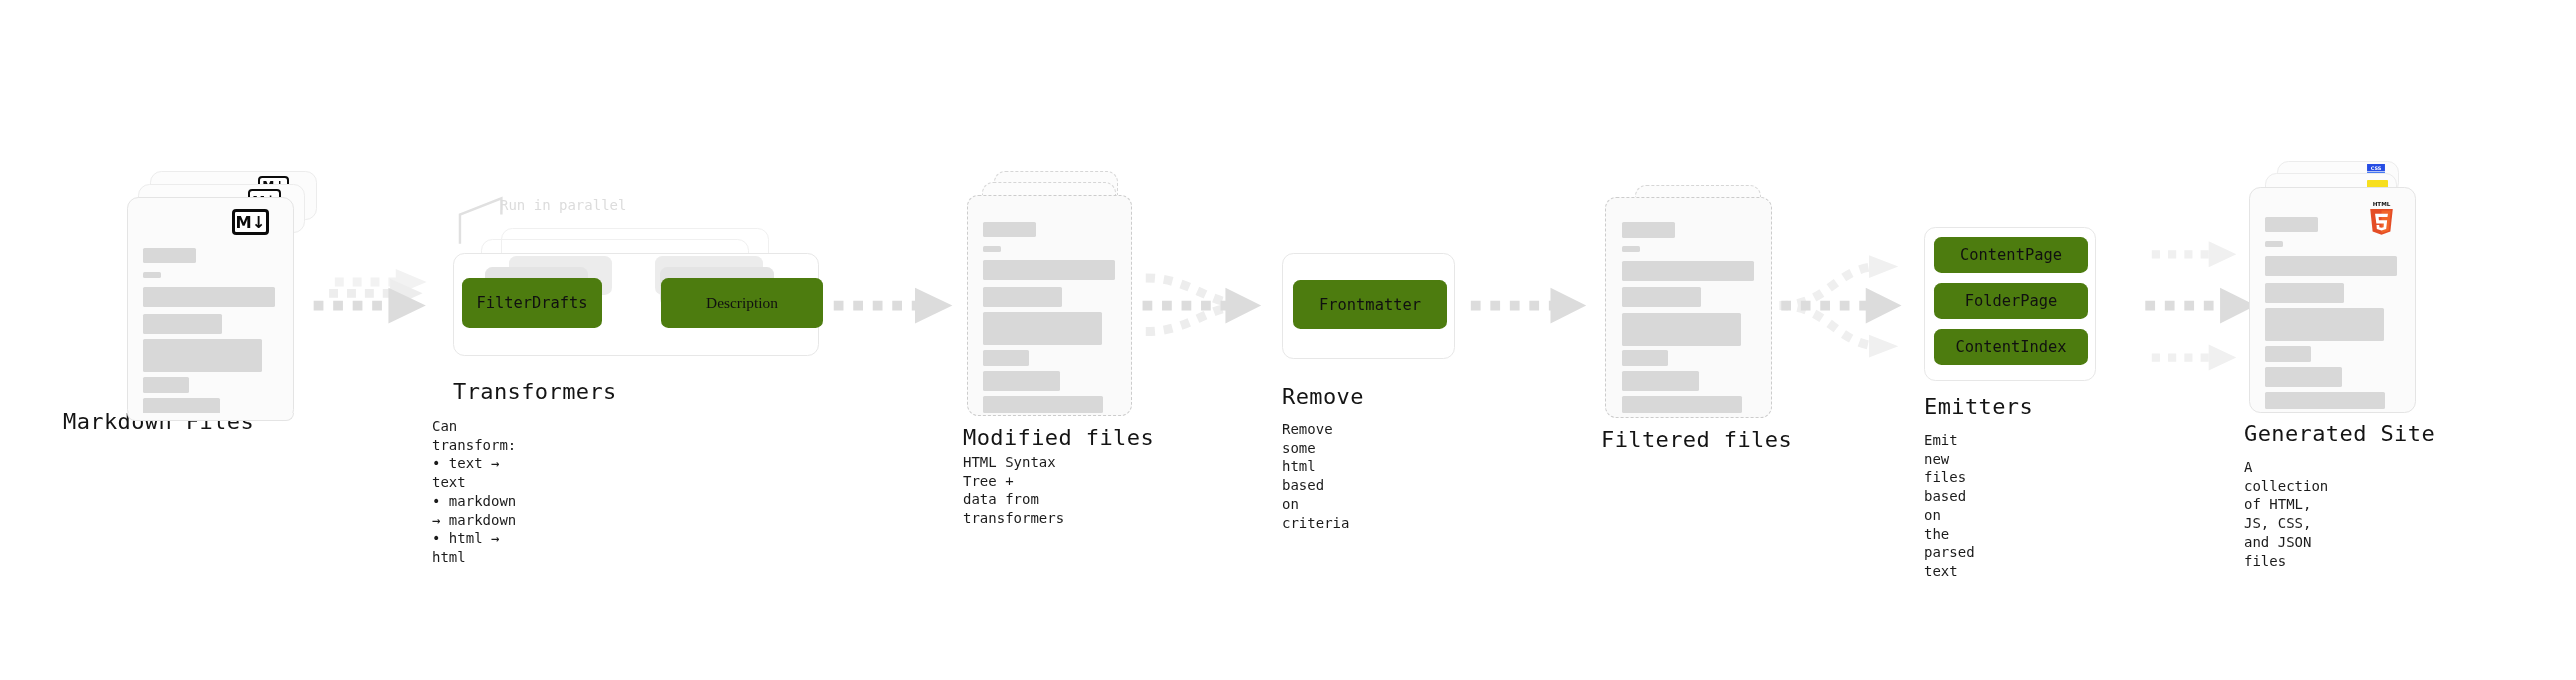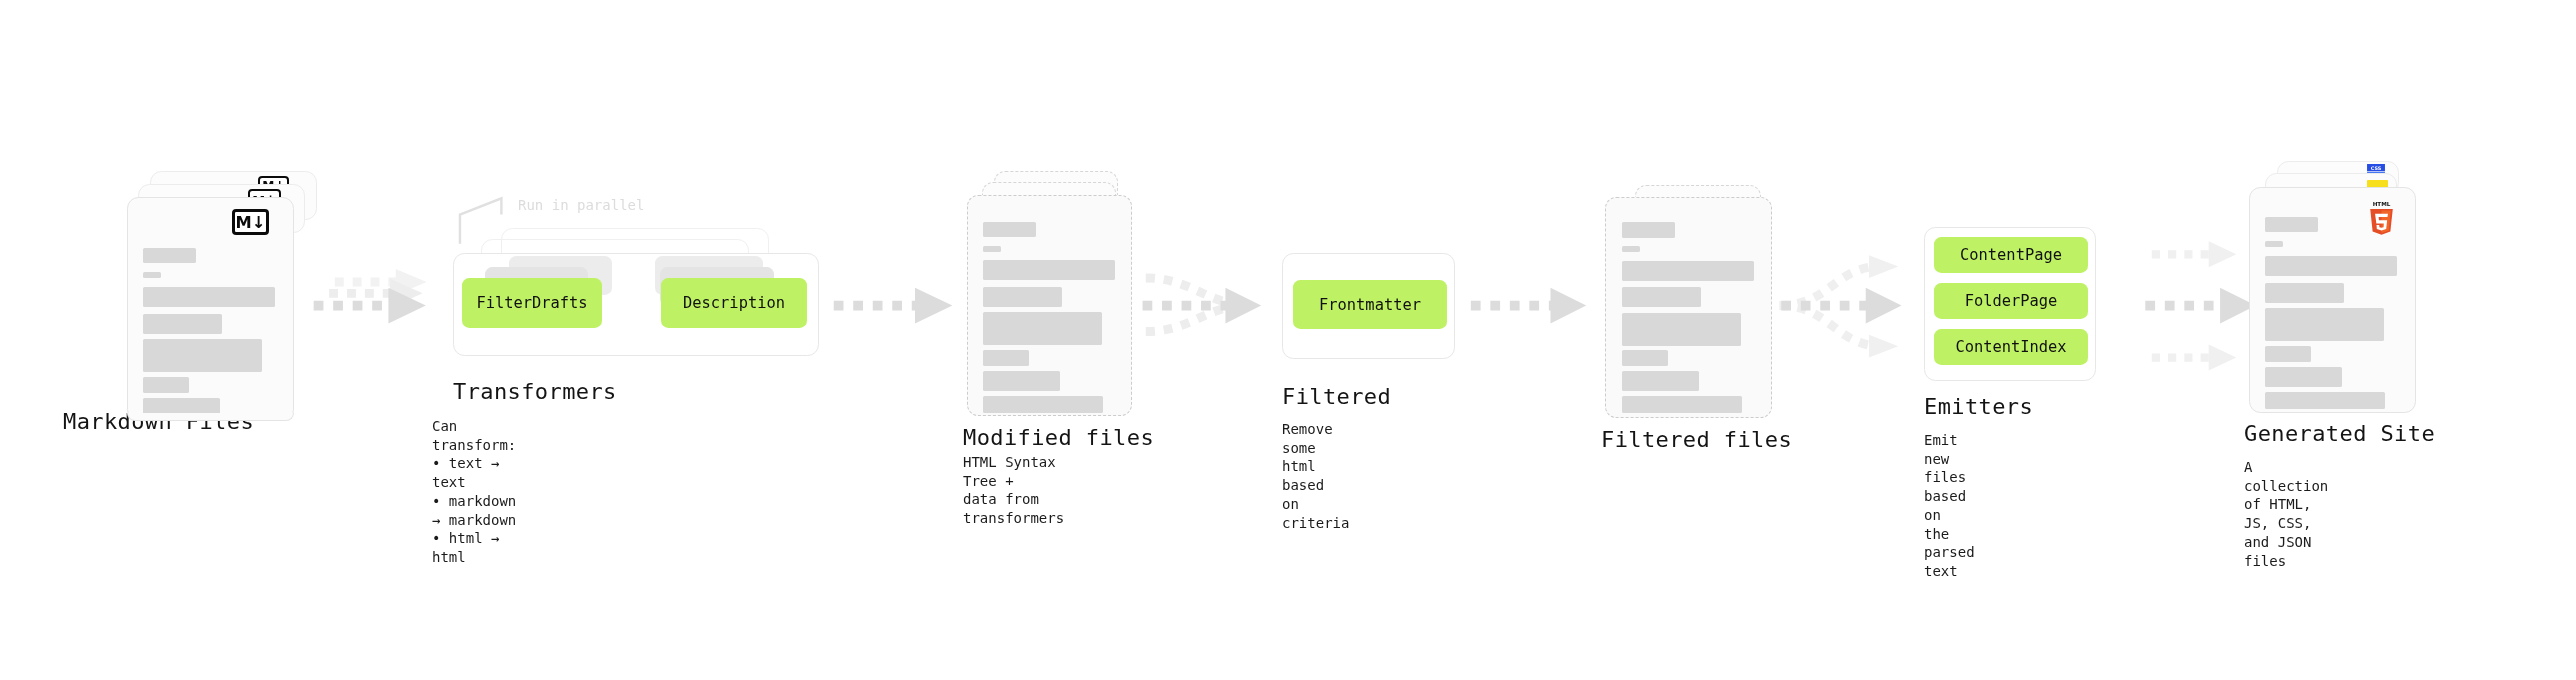--- a/index.html
+++ b/index.html
@@ -45,21 +45,21 @@
     position:absolute;
     font-size:14px;
     line-height:18.7px;
     color:#1b1b1b;
     white-space:pre-line;
   }
 
   
   .pill{
     position:absolute;
-    background:#bef264;
+    background:#4d7c0f;
     border-radius:7.3px;
     display:flex;
     align-items:center;
     justify-content:center;
     font-size:15.4px;
     color:#101010;
     box-sizing:border-box;
     white-space:nowrap;
   }
   .pill.ghost{background:#ececec;color:transparent;}
@@ -192,34 +192,34 @@
   <div class="skel" style="left:141px;top:421px;width:0;height:0;"></div>
 
   <div class="stage-title" style="left:63px;top:409px;">Markdown Files</div>
 </div>
 
 <div class="card" style="left:127px;top:413px;width:167px;height:8.1px;border-top:none;border-radius:0 0 11.4px 11.4px;">
 </div>
 
 <div class="stage">
 
-  <div class="parallel-note" style="left:518px;top:197px;">Run in parallel</div>
+  <div class="parallel-note" style="left:500px;top:197px;">Run in parallel</div>
 
   <div class="groupbox ghost" style="left:501px;top:228px;width:268px;height:104px;"></div>
   <div class="groupbox ghost" style="left:481px;top:239px;width:268px;height:104px;"></div>
   <div class="groupbox" style="left:453px;top:253px;width:366px;height:103px;"></div>
 
   <div class="pill ghost" style="left:509px;top:256px;width:103px;height:39px;"></div>
   <div class="pill ghost" style="left:655px;top:256px;width:108px;height:39px;"></div>
 
   <div class="pill ghost2" style="left:485px;top:267px;width:103px;height:39px;"></div>
   <div class="pill ghost2" style="left:660px;top:267px;width:114px;height:39px;"></div>
 
   <div class="pill" style="left:462px;top:278px;width:140px;height:50px;">FilterDrafts</div>
-  <div class="pill" style="left:661px;top:278px;width:146px;height:50px;">Description</div>
+  <div class="pill" style="left:661px;top:278px;width:162px;height:50px;font-family:Liberation Serif, serif;">Description</div>
 
   <div class="stage-title" style="left:453px;top:379px;">Transformers</div>
 
   <div class="stage-desc" style="left:432px;top:417px;">Can transform:
  • text → text
  • markdown → markdown
  • html → html</div>
 </div>
 
 <div class="stage">
@@ -239,21 +239,21 @@
 
   <div class="stage-title" style="left:963px;top:425px;">Modified files</div>
   <div class="stage-desc" style="left:963px;top:453px;">HTML Syntax Tree +
 data from transformers</div>
 </div>
 
 <div class="stage">
   <div class="groupbox" style="left:1282px;top:253px;width:173px;height:106px;"></div>
   <div class="pill" style="left:1293px;top:280px;width:154px;height:49px;">Frontmatter</div>
 
-  <div class="stage-title" style="left:1282px;top:384px;">Filtered</div>
+  <div class="stage-title" style="left:1282px;top:384px;">Remove</div>
   <div class="stage-desc" style="left:1282px;top:420px;">Remove some html based
 on criteria</div>
 </div>
 
 <div class="stage">
   <div class="card dashed ghost" style="left:1635px;top:185px;width:126px;height:41px;"></div>
 
   <div class="card dashed" style="left:1605px;top:197px;width:167px;height:221px;">
     <div class="skel" style="left:16.3px;top:24.4px;width:53px;height:15.4px;"></div>
     <div class="skel" style="left:16.3px;top:48px;width:18px;height:5.7px;"></div>

